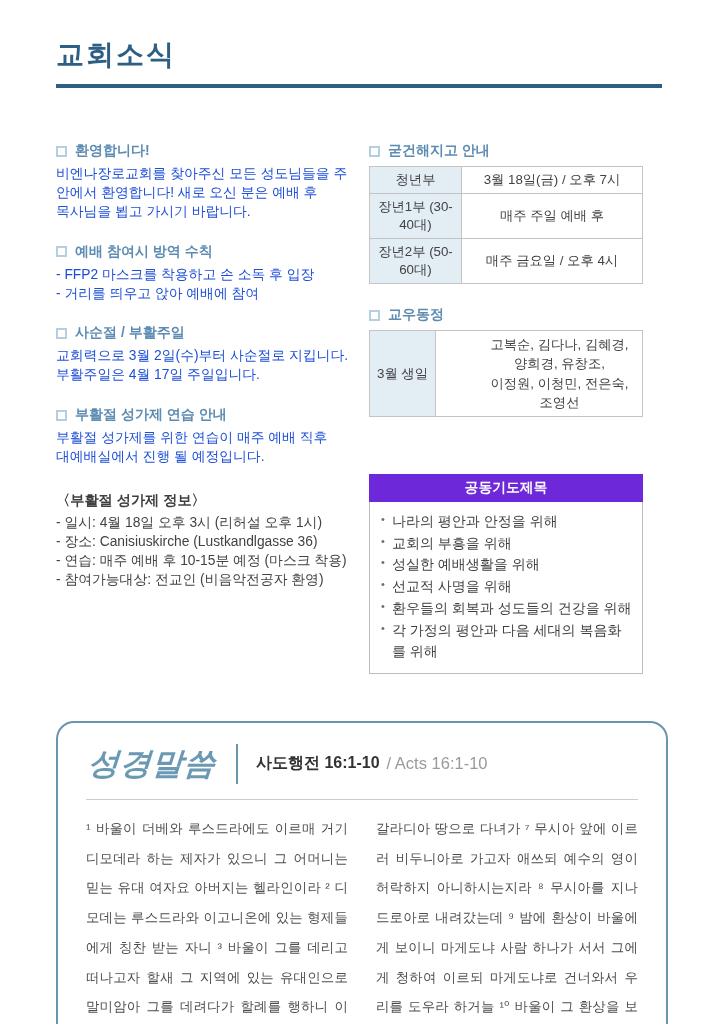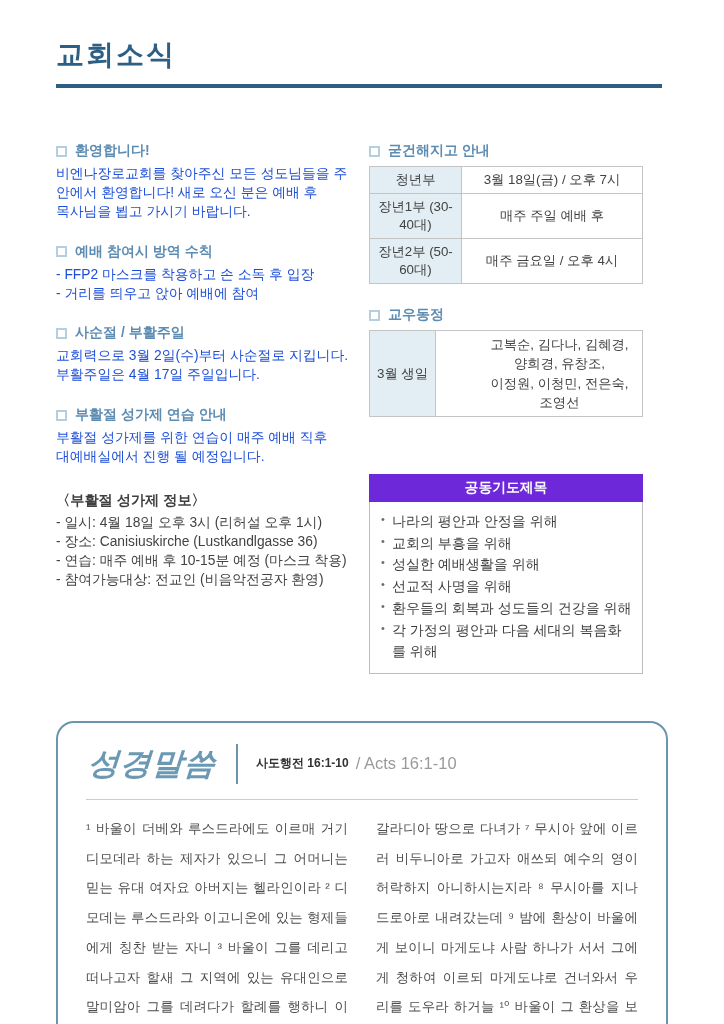--- a/index.html
+++ b/index.html
@@ -47,21 +47,21 @@
                             color: #6b6b6b; font-size: 11px; }
 
   
   .bible-box { margin-top: 47px; width: 612px; border: 2px solid #6b94ad; border-bottom-width: 5px;
                border-radius: 18px; padding: 14px 28px 30px 28px; min-height: 376px; }
   .bible-header { display: flex; align-items: center; padding: 6px 0 2px 2px; }
   .bible-logo { font-family: "Liberation Serif", "DejaVu Serif", serif; font-style: italic;
                 font-weight: bold; font-size: 31px; color: #6b99b3; letter-spacing: 1px;
                 transform: skewX(-4deg); }
   .v-divider { width: 2px; height: 40px; background: #6b94ad; margin: 0 18px 0 20px; }
-  .bible-ref-ko { font-size: 12px; font-weight: bold; color: #333333; }
+  .bible-ref-ko { font-size: 16px; font-weight: bold; color: #333333; }
   .bible-ref-en { font-size: 16.5px; color: #9a9a9a; margin-left: 7px; font-weight: normal; }
   .h-divider { border-top: 1px solid #cccccc; margin-top: 12px; }
   .bible-cols { display: flex; gap: 28px; margin-top: 14px; }
   .bible-col { flex: 1; font-size: 13.4px; color: #4d4d4d; line-height: 2.22;
                text-align: justify; letter-spacing: 0.2px; }
 </style>
 </head>
 <body>
 
 <div class="page">

